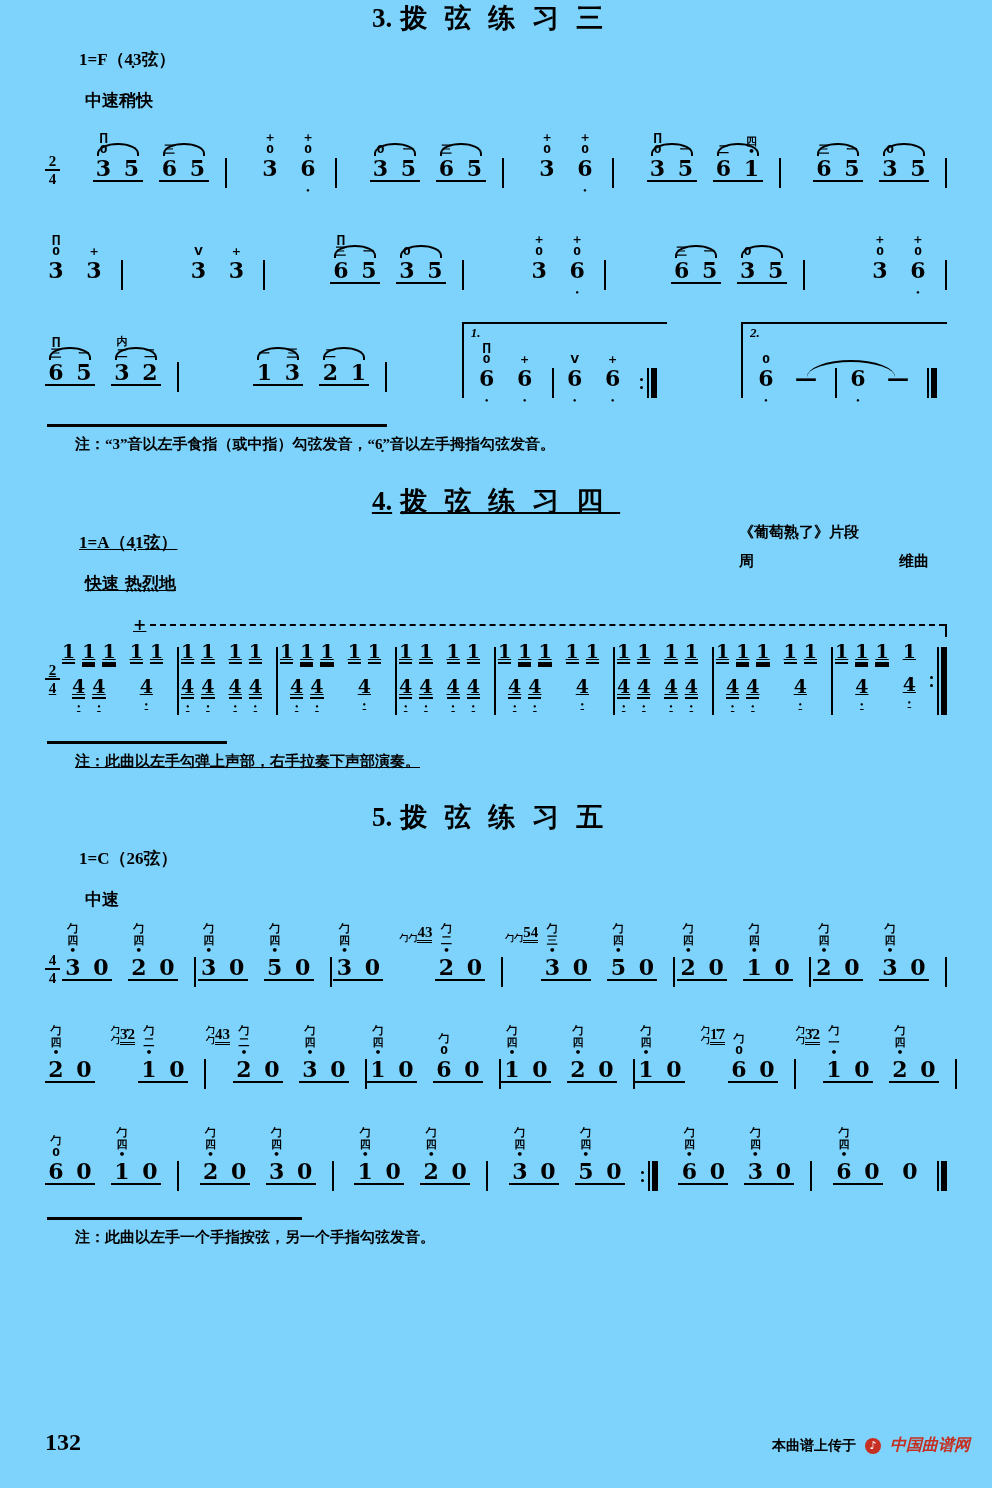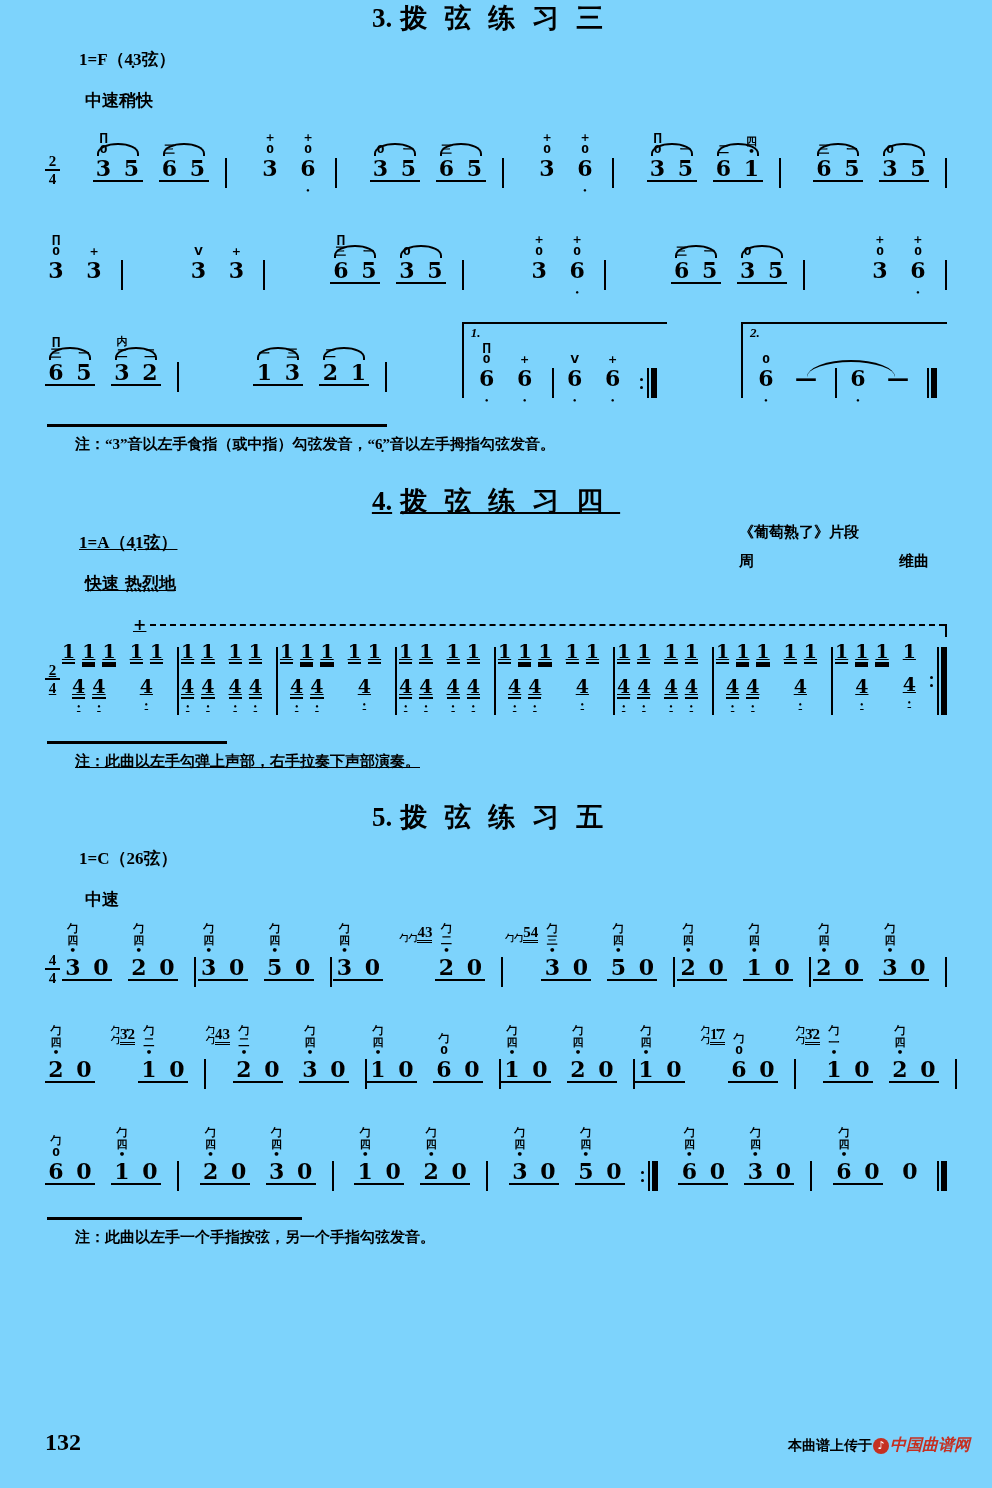--- a/index.html
+++ b/index.html
@@ -64,21 +64,21 @@
   .c4.u1 .d4{border-bottom:2px solid #000;}
   .c4.u2 .d4{border-bottom:2px solid #000;box-shadow:0 3px 0 #000;}
   .lodot4{font-size:10px;line-height:7px;margin-top:4px;}
   .ex4line .barwrap{margin-top:6px;height:68px;}
   .ex4line .bthin,.ex4line .bthick{height:68px;}
   
   .sec4{margin-top:29px;text-decoration:underline;} .sec5{margin-top:28px;}
   
   .footer{position:absolute;left:45px;right:22px;bottom:32px;display:flex;justify-content:space-between;align-items:flex-end;}
   .pagenum{font-size:24px;font-weight:bold;}
-  .footright{display:flex;align-items:center;gap:1px;font-size:14px;font-weight:bold;
+  .footright{display:flex;align-items:center;gap:9px;font-size:14px;font-weight:bold;
              font-family:"DejaVu Sans","Liberation Sans",sans-serif;}
   .logo-icon{display:inline-block;width:16px;height:16px;border-radius:50%;background:#c53022;color:#fff;
              font-size:11px;line-height:16px;text-align:center;}
   .sitename{color:#c53022;font-size:16px;font-style:italic;}
 </style>
 </head>
 <body>
 
 <div class="page">
 

